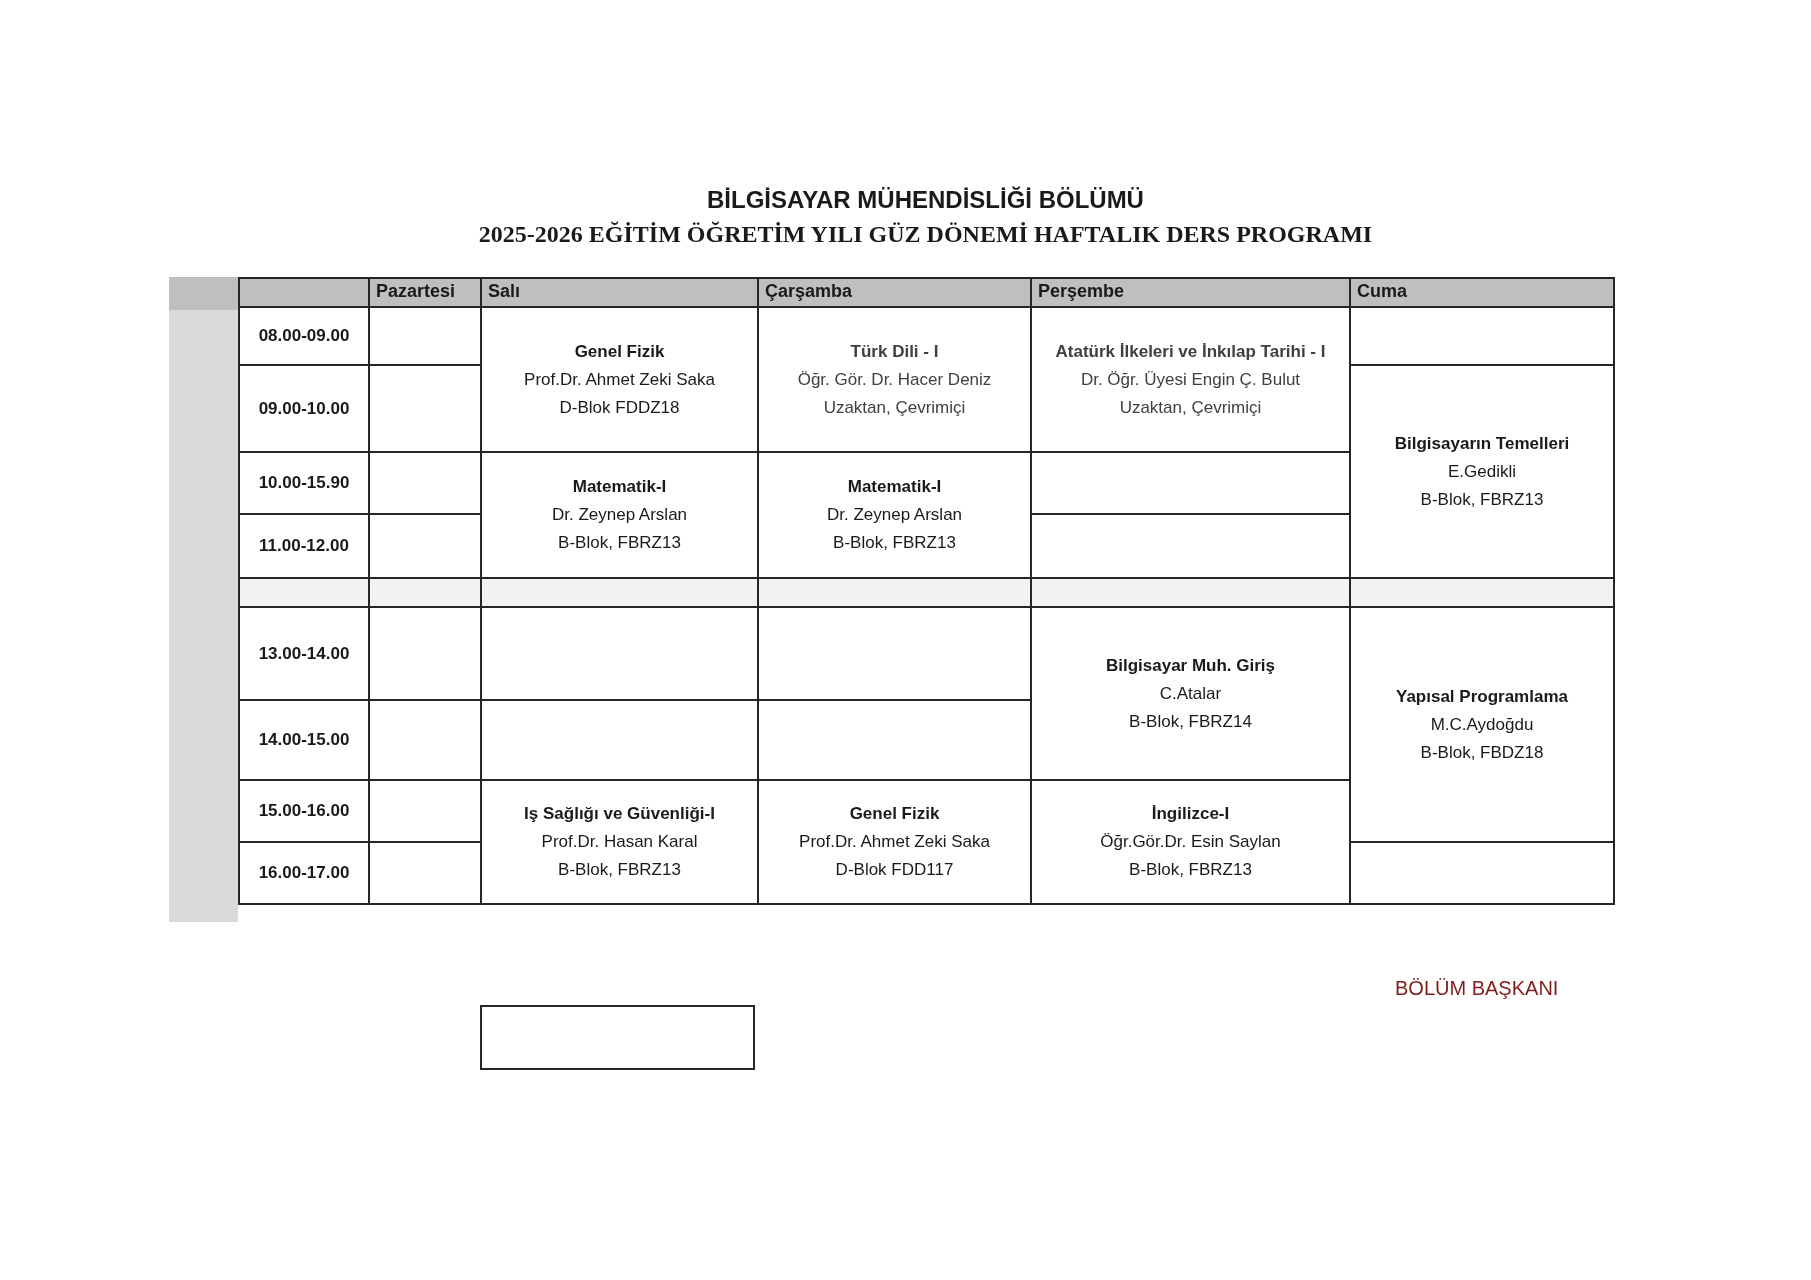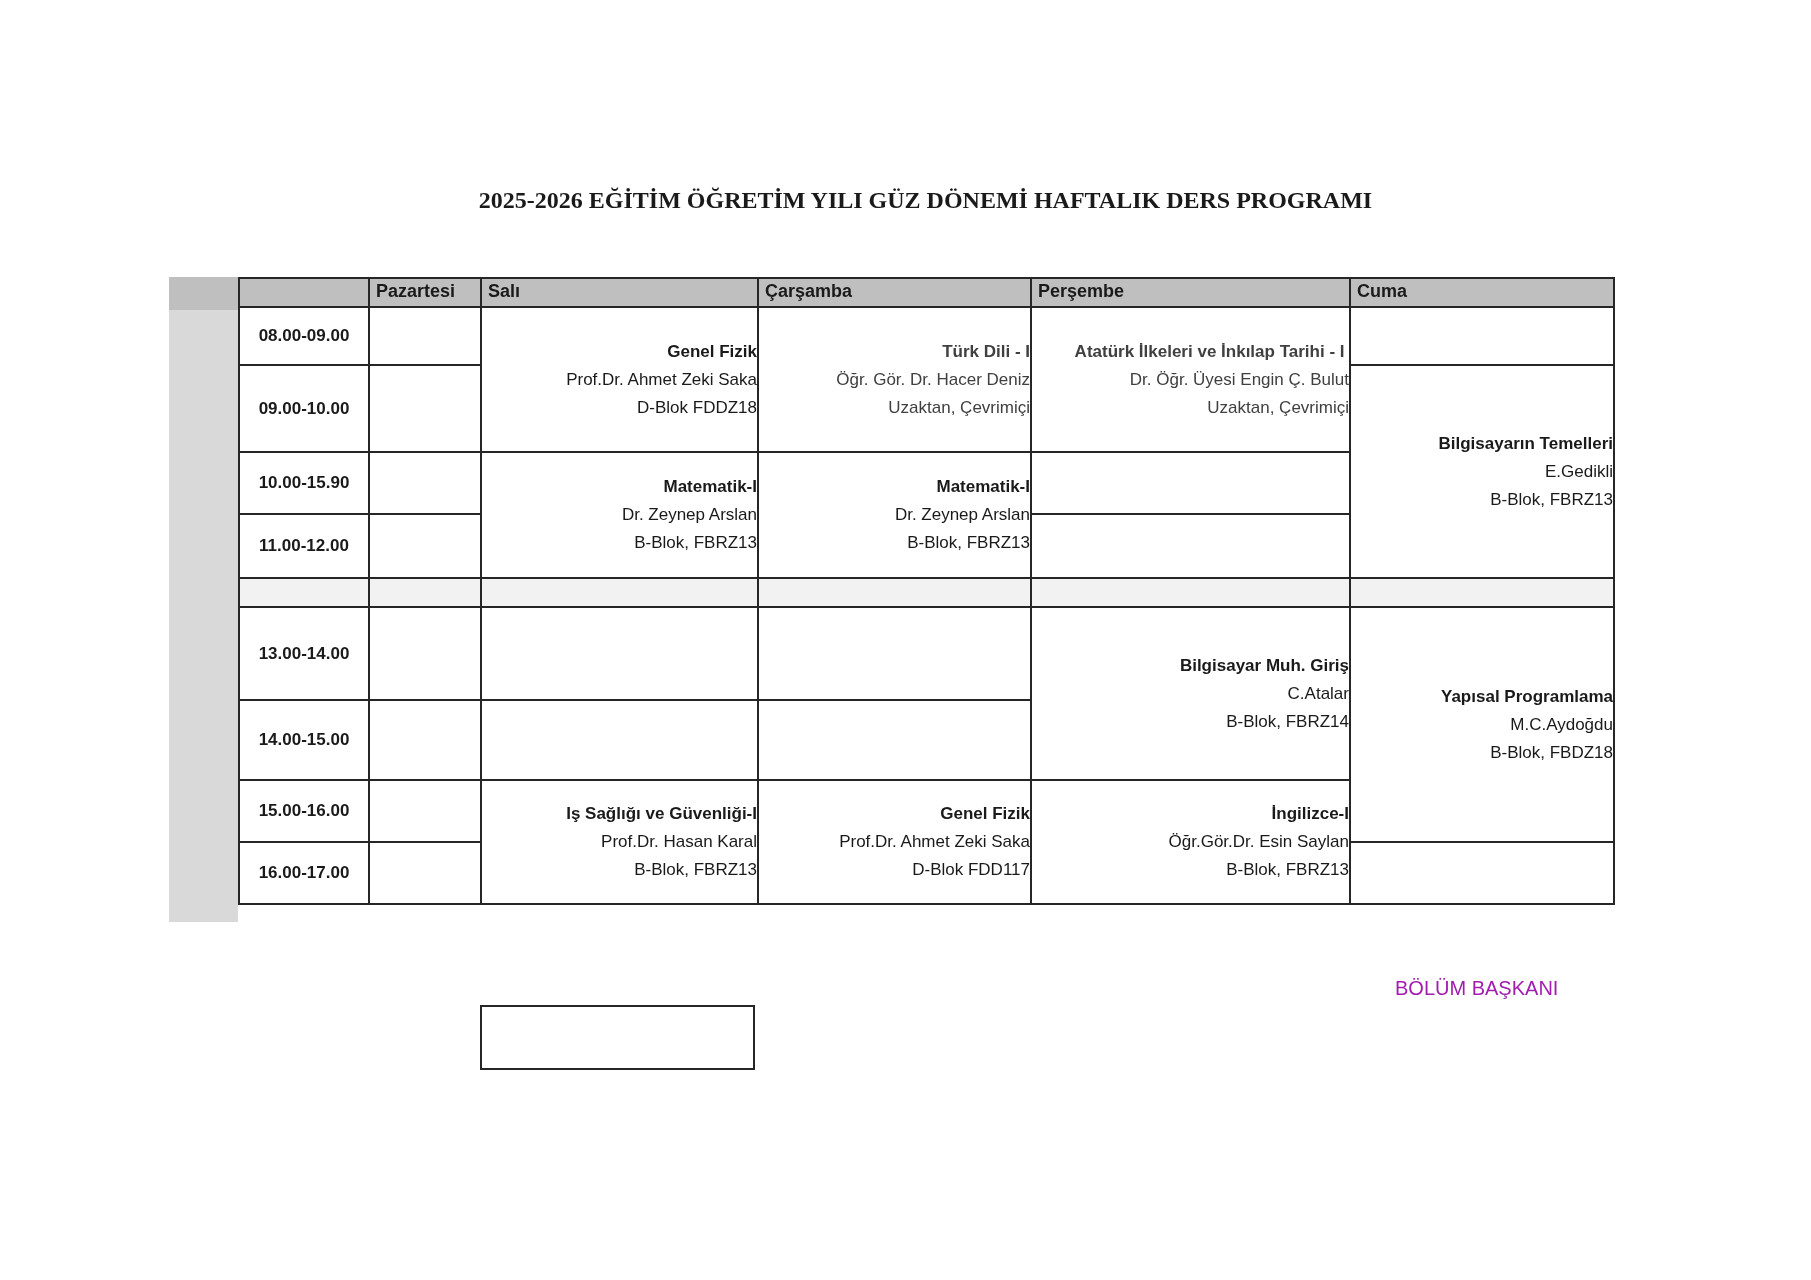--- a/index.html
+++ b/index.html
@@ -26,39 +26,40 @@
   tr.header-row td{
     background:#bfbfbf;font-weight:bold;text-align:left;
     padding:2px 4px 4px 6px;font-size:18px;
   }
   td.time-cell{
     background:#d9d9d9;font-weight:bold;text-align:center;
     padding-left:9px;font-size:17.5px;white-space:nowrap;
   }
   tr.break-row td{background:#f2f2f2;}
   td.course-cell{text-align:center;}
-  .course{display:block;text-align:right;line-height:28px;}
+  .course{display:block;text-align:center;line-height:28px;}
   .course span{display:block;}
   .c-title{font-weight:bold;}
   td.red-cell .course span{color:#404040;}
   .narrow-title{max-width:308px;margin:0 auto;}
 
   .signature-box{
     position:absolute;left:480px;top:1005px;width:271px;height:61px;
     border:2px solid #262626;background:#ffffff;
   }
   .dept-head{
     position:absolute;left:1395px;top:977px;font-size:20px;
-    font-weight:normal;color:#a21caf;
+    font-weight:normal;color:#7f1d1d;
   }
 </style>
 </head>
 <body>
 
 <div class="title-wrap">
+  <div class="title-line1">BİLGİSAYAR MÜHENDİSLİĞİ BÖLÜMÜ</div>
   <div class="title-line2">2025-2026 EĞİTİM ÖĞRETİM YILI GÜZ DÖNEMİ HAFTALIK DERS PROGRAMI</div>
 </div>
 
 <div class="left-strip">
   <div class="strip-top"></div>
 </div>
 
 <table class="schedule">
   <colgroup>
     <col style="width:130px">

